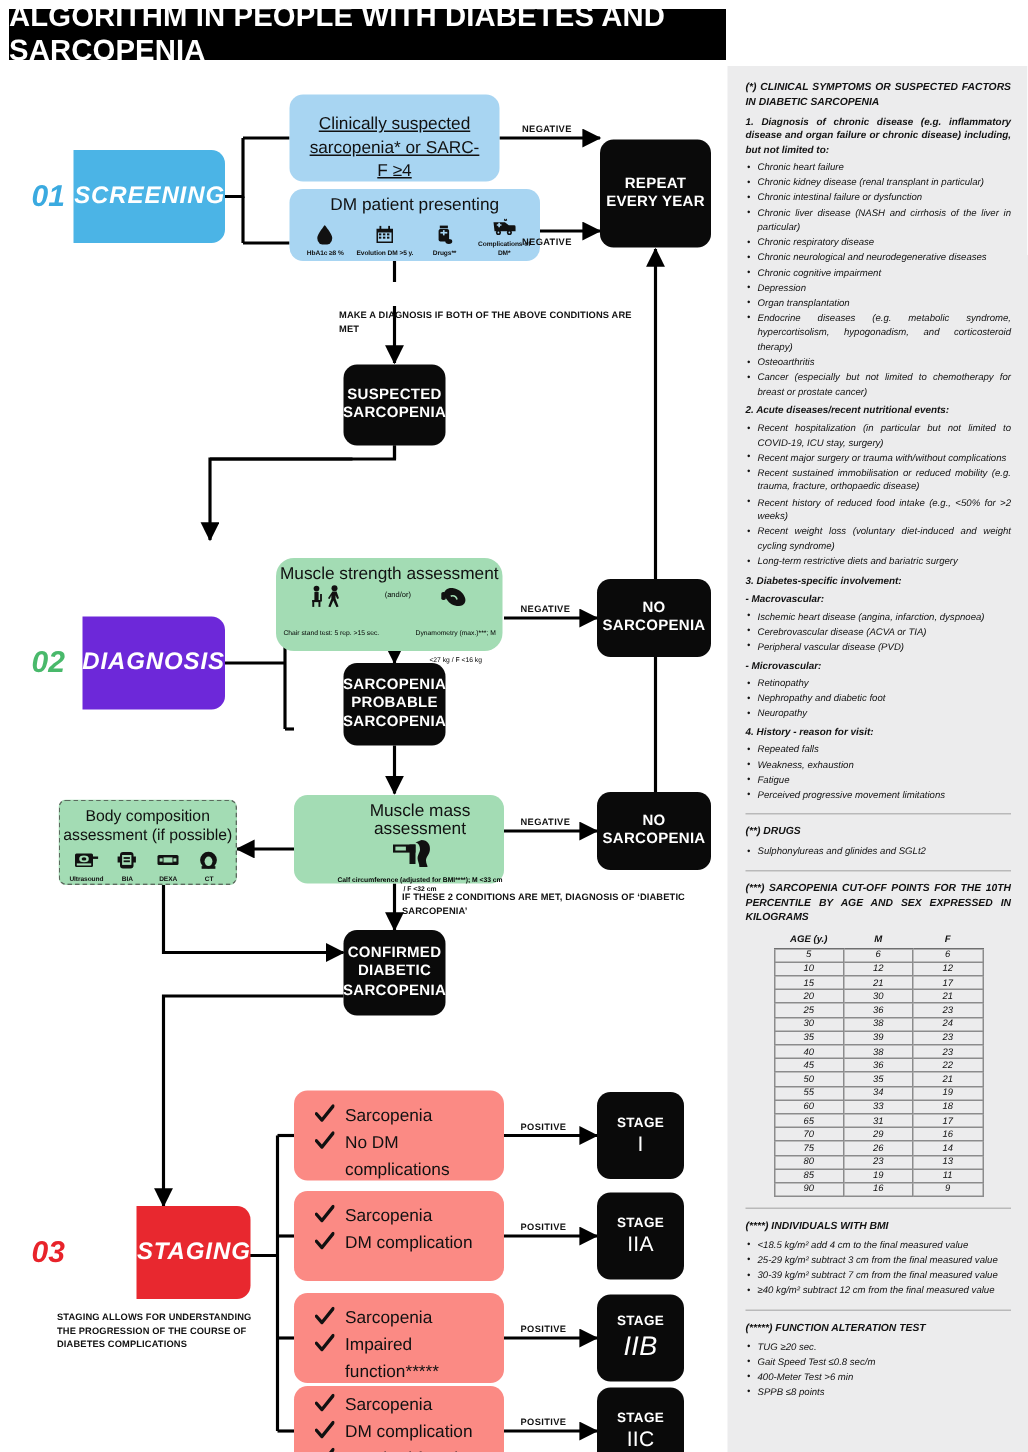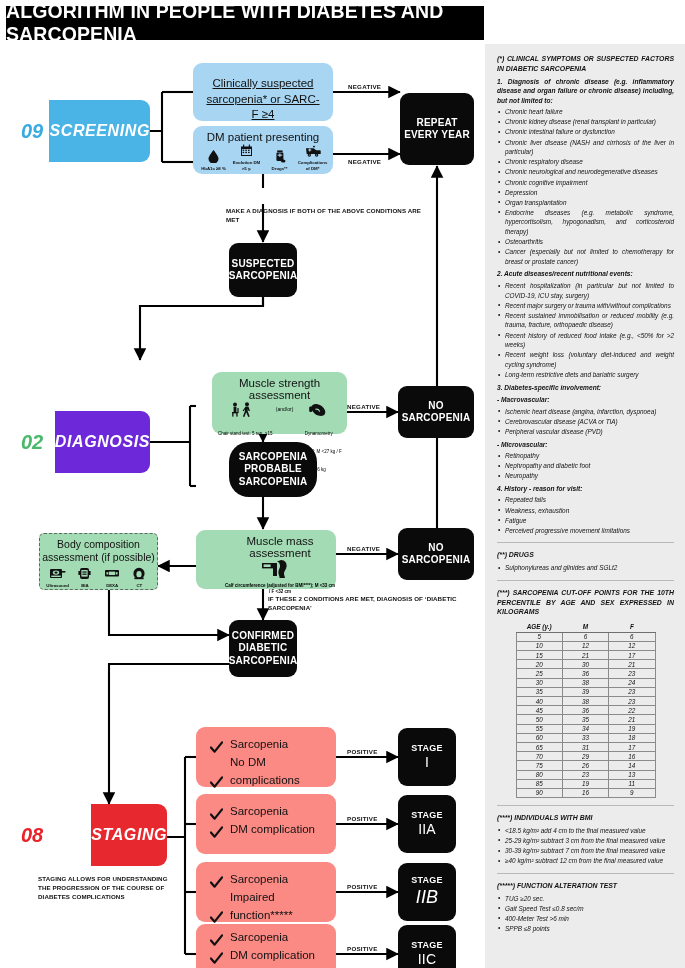--- a/index.html
+++ b/index.html
@@ -57,21 +57,21 @@
   .elabel {
     position: absolute; font-size: 6.2px; font-weight: bold;
     letter-spacing: .25px; color: #111;
   }
   .note {
     position: absolute; font-size: 6.2px; font-weight: bold; line-height: 1.45;
     color: #111; letter-spacing: .1px;
   }
   
   .checklist { padding: 9px 0 0 14px; }
-  .checkline { display: flex; align-items: flex-end; gap: 7px; font-size: 11.5px; color: #111; line-height: 1.55; }
+  .checkline { display: flex; align-items: flex-start; gap: 7px; font-size: 11.5px; color: #111; line-height: 1.55; }
   .tick { width: 13px; height: 13px; flex: none; }
   .dashbox { border: 1.3px dashed #5b6b5e; border-radius: 5px; }
   svg.wires { position: absolute; left: 0; top: 0; width: 490px; height: 924px; pointer-events: none; }
   
   #sidebar {
     position: absolute; right: 0; top: 44px; width: 200px; height: 924px;
     background: #ececed; padding: 10px 11px 8px 12px; overflow: hidden;
   }
   #sidebar .hd {
     font-size: 6.9px; font-weight: bold; font-style: italic;
@@ -171,29 +171,29 @@
       <path d="M185,910 L196,910"></path>
 
       <path d="M336,713 L398,713" marker-end="url(#ah)"></path>
       <path d="M336,780 L398,780" marker-end="url(#ah)"></path>
       <path d="M336,848 L398,848" marker-end="url(#ah)"></path>
       <path d="M336,910 L398,910" marker-end="url(#ah)"></path>
     </g>
   </svg>
 
   <div class="banner b-blue" style="left:16px; top:56px; width:134px;">
-    <div class="halfcircle">09</div>
+    <div class="halfcircle">01</div>
     <div class="bar">SCREENING</div>
   </div>
 
   <div class="box blue" style="left:193px; top:19px; width:140px; height:58px;">
     <div class="box-title" style="padding:13px 12px 0; line-height:1.35;text-decoration:underline;">Clinically suspected sarcopenia* or SARC-F ≥4</div>
   </div>
 
-  <div class="box blue" style="left:193px; top:82px; width:140px; height:48px;">
+  <div class="box blue" style="left:193px; top:82px; width:167px; height:48px;">
     <div class="box-title">DM patient presenting</div>
     <div class="iconrow">
       <div class="iconcell">
         <span class="glyph">
           <svg width="11" height="13" viewBox="0 0 11 13">
               <path d="M5.5 0 C5.5 0 10.5 6.2 10.5 8.6 A5 5 0 0 1 .5 8.6 C.5 6.2 5.5 0 5.5 0 Z" fill="#111"></path>
             </svg>
         </span>
         <span class="cap">HbA1c ≥8 %</span>
       </div>
@@ -255,21 +255,21 @@
 
   <div class="box black term" style="left:229px; top:199px; width:68px; height:54px;">
     <span>SUSPECTED SARCOPENIA</span>
   </div>
 
   <div class="banner b-green" style="left:16px; top:367px; width:134px;">
     <div class="halfcircle">02</div>
     <div class="bar">DIAGNOSIS</div>
   </div>
 
-  <div class="box green" style="left:212px; top:328px; width:135px; height:62px;">
+  <div class="box green" style="left:184px; top:328px; width:151px; height:62px;border-radius:12px;">
     <div class="box-title">Muscle strength assessment</div>
     <div style="display:flex; align-items:flex-start; padding:1px 4px 0;">
       <div style="width:46%; text-align:center;">
         <span style="display:block;">
           <svg width="30" height="15" viewBox="0 0 30 15">
             <circle cx="5" cy="2.4" r="1.9" fill="#111"></circle>
               <rect x="3.6" y="4.6" width="2.8" height="5.6" fill="#111"></rect>
             <rect x="2.2" y="10" width="5.4" height="1.4" fill="#111"></rect>
               <rect x="2.2" y="10" width="1.3" height="4.6" fill="#111"></rect>
             <rect x="6.3" y="10" width="1.3" height="4.6" fill="#111"></rect>
@@ -293,21 +293,21 @@
       </div>
     </div>
   </div>
 
   <div class="elabel" style="left:347px; top:359px;">NEGATIVE</div>
 
   <div class="box black term" style="left:398px; top:342px; width:76px; height:52px;">
     <span>NO SARCOPENIA</span>
   </div>
 
-  <div class="box black term" style="left:229px; top:398px; width:88px; height:55px;border-radius:20px;">
+  <div class="box black term" style="left:229px; top:398px; width:68px; height:55px;">
     <span>SARCOPENIA PROBABLE SARCOPENIA</span>
   </div>
 
   <div class="box green" style="left:196px; top:486px; width:140px; height:59px;padding-left:28px;">
     <div class="box-title">Muscle mass assessment</div>
     <div style="text-align:center;">
       <svg width="38" height="20" viewBox="0 0 38 20">
         <path d="M20 1 c4 0 6 3 5.6 6.6 c-.4 3.2-2.6 4.6-2.6 7 c0 2 1 3 1 4.4 h-5.4 c0-2.4-1.2-3.6-1.2-5.6 c0-2.8 1.6-4 1.6-6.2 C19 4.8 18 3 16 2.6 Z" fill="#111"></path>
         <rect x="1" y="4" width="15" height="5.4" fill="#111"></rect>
         <rect x="12" y="4" width="4" height="13" fill="#111"></rect>
@@ -375,21 +375,21 @@
     </div>
   </div>
 
   <div class="note" style="left:268px; top:551px; width:200px;">IF THESE 2 CONDITIONS ARE MET, DIAGNOSIS OF ‘DIABETIC SARCOPENIA’</div>
 
   <div class="box black term" style="left:229px; top:576px; width:68px; height:57px;">
     <span>CONFIRMED DIABETIC SARCOPENIA</span>
   </div>
 
   <div class="banner b-red" style="left:16px; top:760px; width:134px;">
-    <div class="halfcircle">08</div>
+    <div class="halfcircle">03</div>
     <div class="bar">STAGING</div>
   </div>
 
   <div class="note" style="left:38px; top:831px; width:140px;">STAGING ALLOWS FOR UNDERSTANDING THE PROGRESSION OF THE COURSE OF DIABETES COMPLICATIONS</div>
 
   <div class="box red" style="left:196px; top:683px; width:140px; height:60px;">
     <div class="checklist">
       <div class="checkline">
         <svg class="tick" viewBox="0 0 14 14">
             <path d="M1 7 L5 11.5 L13 1.5" stroke="#111" stroke-width="2.4" fill="none" stroke-linecap="round" stroke-linejoin="round"></path>

